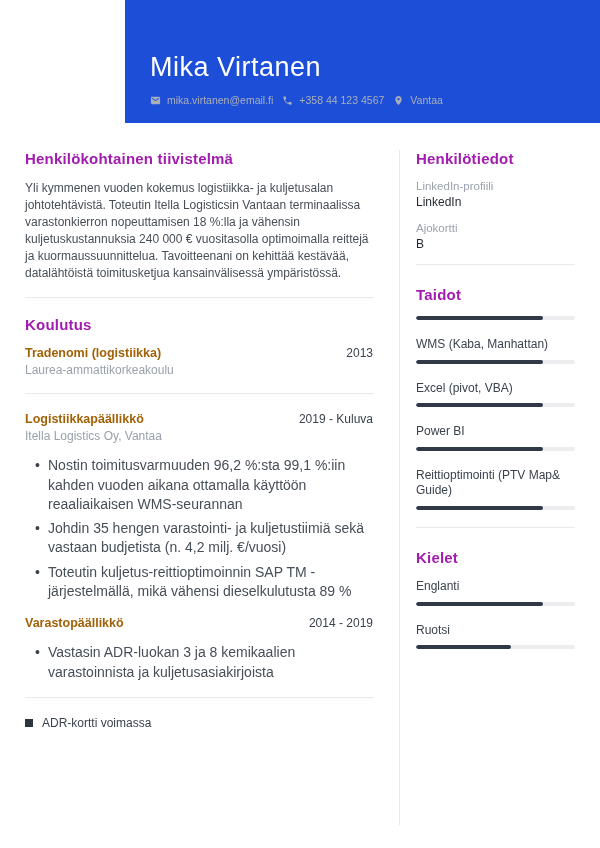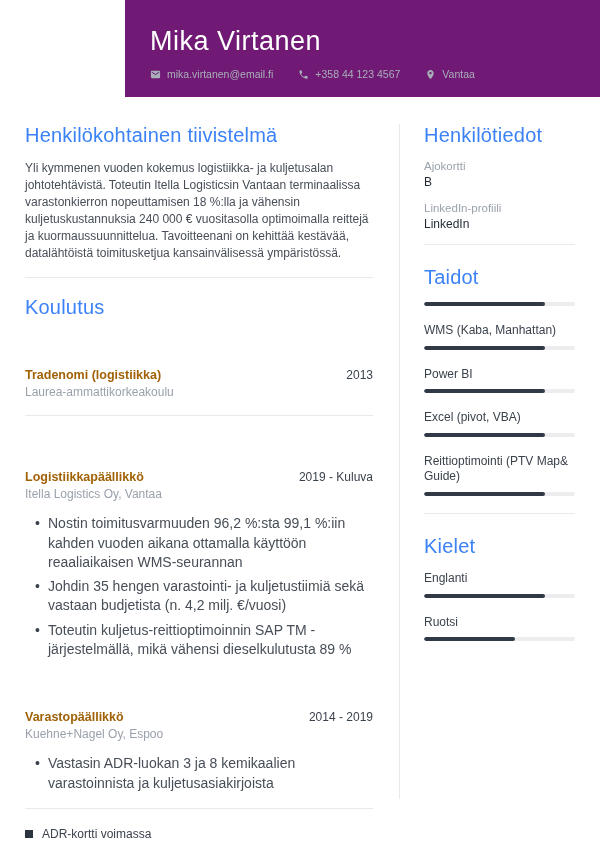--- a/index.html
+++ b/index.html
@@ -3,40 +3,40 @@
 <meta charset="utf-8">
 <style>
   * { margin:0; padding:0; box-sizing:border-box; }
   html,body { background:#ffffff; }
   .page {
     position:relative; width:600px; height:848px; background:#ffffff;
     font-family:"Liberation Sans","DejaVu Sans",sans-serif; overflow:hidden;
   }
   
   .header {
-    margin-left:125px; height:97px; background:#701a75; color:#fff;
+    margin-left:125px; height:123px; background:#1d4ed8; color:#fff;
     display:flex; flex-direction:column; justify-content:flex-end;
     padding:0 4px 17px 25px;
   }
   .name { font-size:27px; font-weight:400; letter-spacing:0.5px; color:#ffffff; margin-bottom:11px; }
-  .contact-row { display:flex; align-items:center; gap:25px; }
+  .contact-row { display:flex; align-items:center; gap:9px; }
   .contact-item { display:flex; align-items:center; gap:6px; font-size:10.5px; color:#a9afb9; }
   .contact-item svg { width:11px; height:11px; fill:#a9afb9; flex:0 0 auto; }
   
   .main { display:flex; margin:27px 0 0 25px; height:675px; align-items:stretch; }
   .left-col { width:374px; padding-right:26px; }
-  .right-col { width:176px; padding-left:24px; border-left:1px solid #e9e9ec; }
-  h2.sec { font-size:20px; font-weight:400; color:#3b82f6; letter-spacing:0.2px; margin:0 0 13px; }
+  .right-col { width:176px; padding-left:16px; border-left:1px solid #e9e9ec; }
+  h2.sec { font-size:15px; font-weight:700; color:#a21caf; letter-spacing:0.2px; margin:0 0 13px; }
   hr.div { border:0; border-top:1px solid #e9e9ec; }
   
   .summary-text { font-size:12px; line-height:1.42; color:#474e57; margin-bottom:15px; }
   .l-hr { margin:0 0 18px; }
   .entry-head { display:flex; justify-content:space-between; align-items:baseline; }
   .entry-title { font-size:12.5px; font-weight:700; color:#a16207; }
-  .entry-date { font-size:12px; color:#3a424c;margin-top:36px; }
+  .entry-date { font-size:12px; color:#3a424c; }
   .entry-sub { font-size:12px; color:#9aa1ab; margin-top:3px; }
   .edu-block { margin-bottom:16px; }
   .job { margin-bottom:15px; }
   .bullets { margin-top:13px; }
   .bullet { position:relative; padding-left:23px; font-size:14px; line-height:1.38; color:#474e57; margin-bottom:5px; }
   .bullet::before { content:"•"; position:absolute; left:10px; top:0; color:#3a424c; }
   .cert-item { display:flex; align-items:center; gap:9px; font-size:12px; color:#3a424c; }
   .cert-square { width:8px; height:8px; background:#2c3440; flex:0 0 auto; }
   
   .field-label { font-size:11.5px; color:#9ba2ac; margin-bottom:3px; }
@@ -106,68 +106,67 @@
           <div class="bullet">Johdin 35 hengen varastointi- ja kuljetustiimiä sekä vastaan budjetista (n. 4,2 milj. €/vuosi)</div>
           <div class="bullet">Toteutin kuljetus-reittioptimoinnin SAP TM -järjestelmällä, mikä vähensi dieselkulutusta 89 %</div>
         </div>
       </div>
 
       <div class="job">
         <div class="entry-head">
           <span class="entry-title">Varastopäällikkö</span>
           <span class="entry-date">2014 - 2019</span>
         </div>
-        <div class="entry-sub">Kuehne+Nagel Oy, Espoo</div>
         <div class="bullets">
           <div class="bullet">Vastasin ADR-luokan 3 ja 8 kemikaalien varastoinnista ja kuljetusasiakirjoista</div>
         </div>
       </div>
 
       <hr class="div l-hr">
 
       <div class="cert-item">
         <span class="cert-square"></span>
         <span>ADR-kortti voimassa</span>
       </div>
 
     </div>
 
     <div class="right-col">
 
       <h2 class="sec">Henkilötiedot</h2>
       <div>
+        <div class="field-label">LinkedIn-profiili</div>
+        <div class="field-value">LinkedIn</div>
+      </div>
+      <div>
         <div class="field-label">Ajokortti</div>
         <div class="field-value">B</div>
-      </div>
-      <div>
-        <div class="field-label">LinkedIn-profiili</div>
-        <div class="field-value">LinkedIn</div>
       </div>
       <hr class="div r-hr">
 
       <h2 class="sec">Taidot</h2>
       <div class="skill">
         <div class="bar-track">
             <div class="bar-fill" style="width: 80%;"></div>
           </div>
       </div>
       <div class="skill">
         <div class="skill-name">WMS (Kaba, Manhattan)</div>
         <div class="bar-track">
             <div class="bar-fill" style="width: 80%;"></div>
           </div>
       </div>
       <div class="skill">
-        <div class="skill-name">Power BI</div>
+        <div class="skill-name">Excel (pivot, VBA)</div>
         <div class="bar-track">
             <div class="bar-fill" style="width: 80%;"></div>
           </div>
       </div>
       <div class="skill">
-        <div class="skill-name">Excel (pivot, VBA)</div>
+        <div class="skill-name">Power BI</div>
         <div class="bar-track">
             <div class="bar-fill" style="width: 80%;"></div>
           </div>
       </div>
       <div class="skill">
         <div class="skill-name">Reittioptimointi (PTV Map&amp; Guide)</div>
         <div class="bar-track">
             <div class="bar-fill" style="width: 80%;"></div>
           </div>
       </div>

